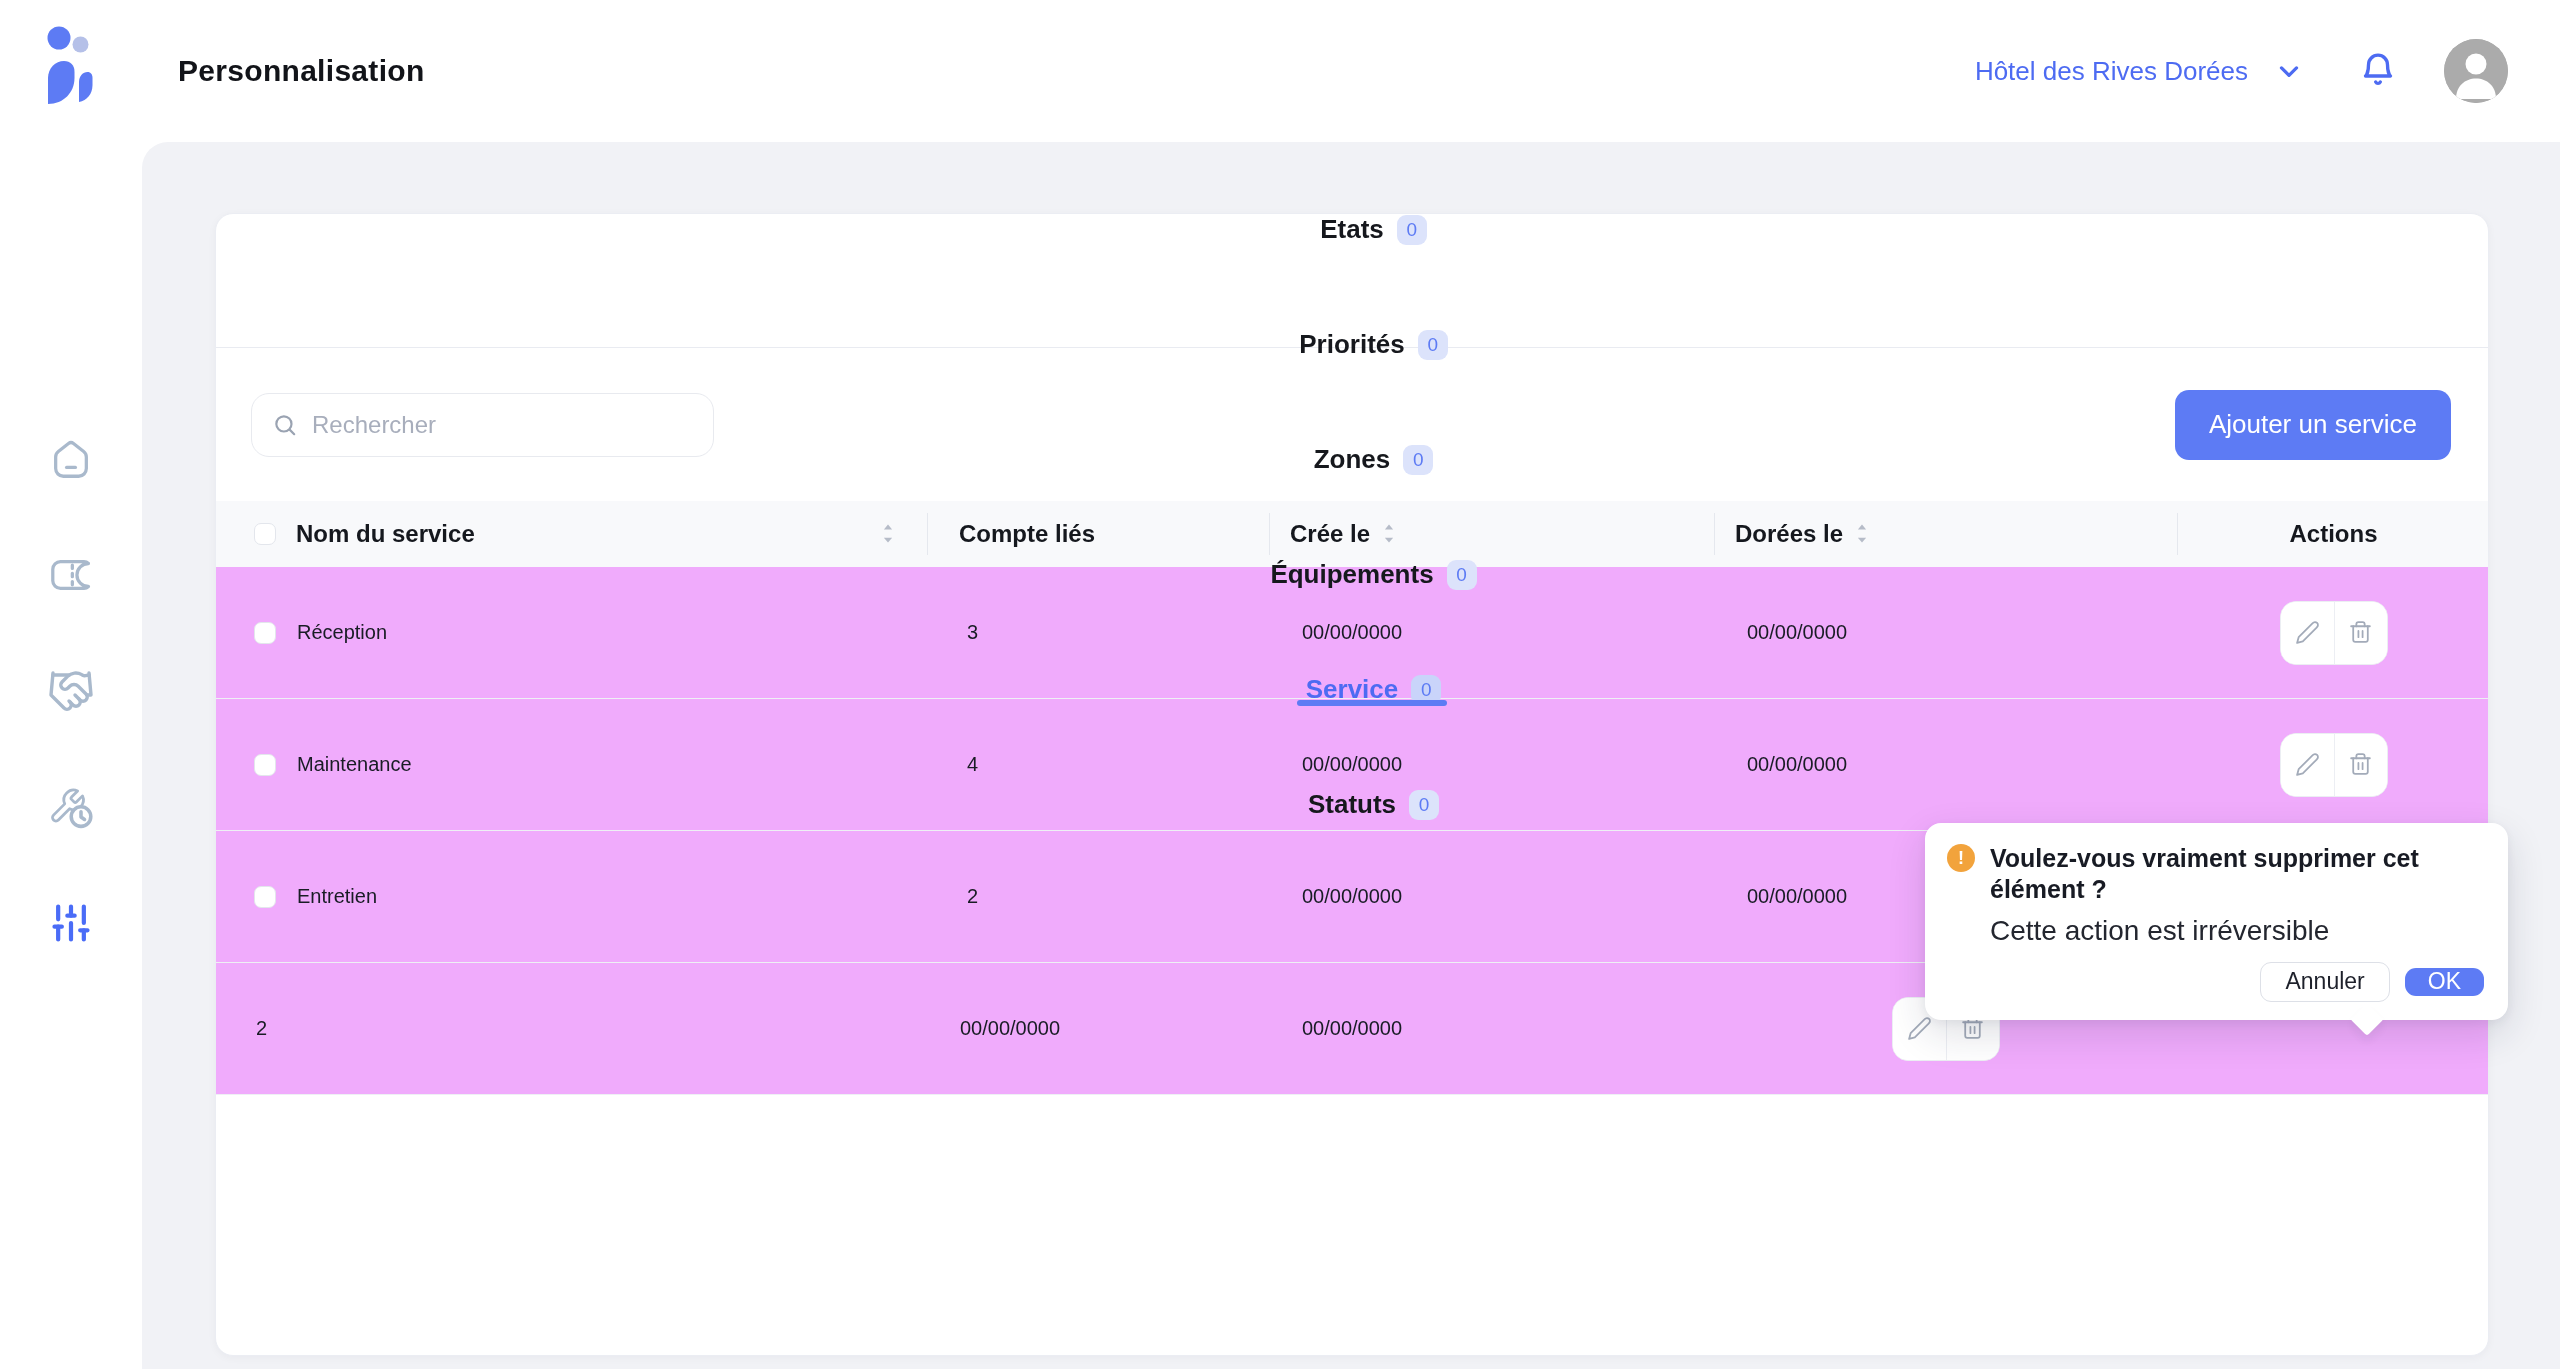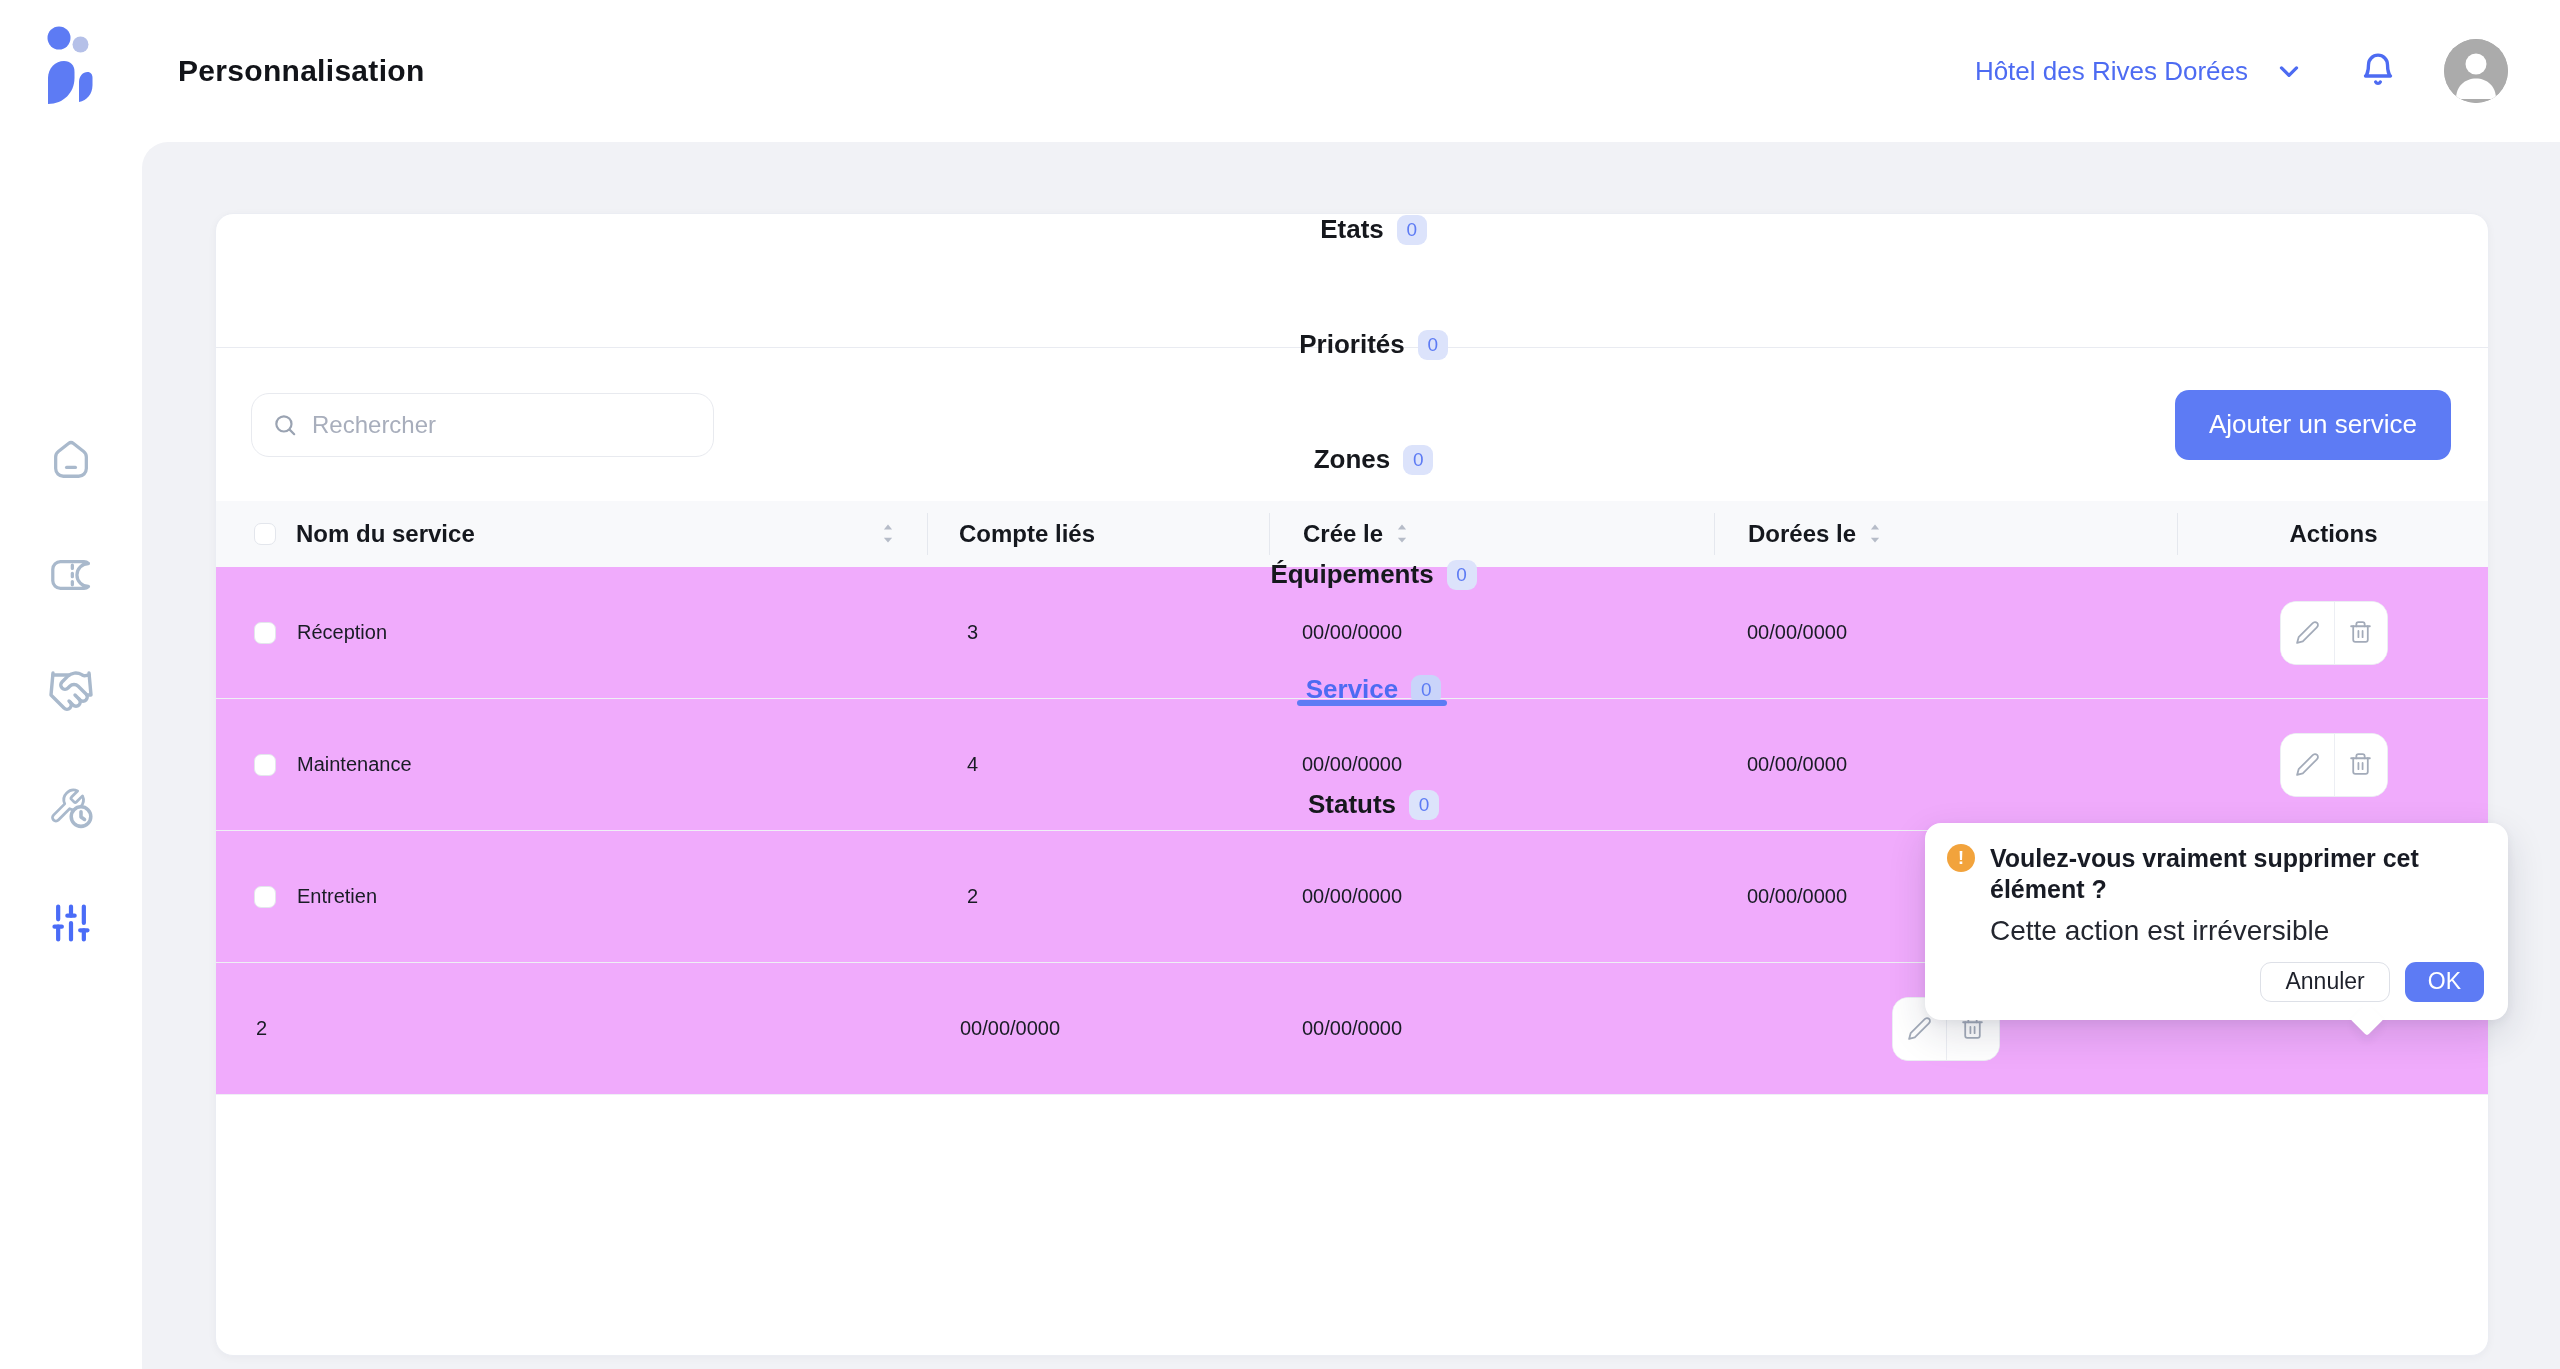--- a/index.html
+++ b/index.html
@@ -51,21 +51,21 @@
     border:none; border-radius:14px; cursor:pointer; font-family:inherit; }
 
   
   .grid-cols { display:grid; grid-template-columns:711px 342px 445px 463px 313px; align-items:center; }
   .thead { height:66px; background:#F8F9FB; font-size:24px; font-weight:600; color:#15181E; }
   .th { position:relative; height:100%; display:flex; align-items:center; }
   .th + .th::before { content:""; position:absolute; left:0; top:12px; bottom:12px; width:1px; background:#E5E8EE; }
   .th-name { padding-left:38px; gap:20px; }
   .th-name .sort-icon { margin-left:auto; margin-right:28px; }
   .th-count { padding-left:32px; }
-  .th-date { padding-left:34px; gap:8px; }
+  .th-date { padding-left:21px; gap:8px; }
   .th-actions { justify-content:center; }
   .sort-icon { display:flex; flex-direction:column; align-items:center; cursor:pointer; }
 
   .trow { height:132px; border-bottom:1px solid #EEF0F4; font-size:20px; color:#191C25; background:#f0abfc; }
   .cell-name { padding-left:38px; display:flex; align-items:center; gap:21px; }
   .cell-count { padding-left:40px; }
   .cell-date { padding-left:33px; }
   .cell-actions { display:flex; justify-content:center; }
 
   .checkbox { width:22px; height:22px; border:1.5px solid #E3E6EC; border-radius:7px; background:#fff; cursor:pointer; flex:none; }
@@ -81,21 +81,21 @@
   .popover::after { content:""; position:absolute; left:430px; bottom:-11px; width:24px; height:24px;
     background:#fff; transform:rotate(45deg); border-radius:3px; box-shadow:5px 5px 9px rgba(26,34,63,.05); }
   .pop-head { display:flex; align-items:flex-start; gap:15px; }
   .warn-icon { width:28px; height:28px; flex:none; border-radius:50%; background:#F2A33C; color:#fff;
     font-size:18px; font-weight:700; display:flex; align-items:center; justify-content:center; margin-top:1px; }
   .pop-title { font-size:25px; font-weight:700; color:#181B24; line-height:1.25; }
   .pop-msg { font-size:28px; color:#23262F; margin:9px 0 0 43px; }
   .pop-actions { display:flex; justify-content:flex-end; align-items:center; gap:15px; margin-top:15px; position:relative; z-index:2; }
   .btn-cancel { height:40px; padding:0 24px; background:#fff; border:1.5px solid #DDE0E7; border-radius:11px;
     font-size:23px; color:#1E212B; cursor:pointer; font-family:inherit; }
-  .btn-ok { height:40px; padding:0 23px; background:#5D7BF4; border:none; border-radius:11px;
+  .btn-ok { height:28px; padding:0 23px; background:#5D7BF4; border:none; border-radius:11px;
     font-size:23px; color:#fff; cursor:pointer; font-family:inherit; }
 
   svg { display:block; }
 </style>
 </head>
 <body>
 
 <div class="topbar">
   <div class="logo">
     <svg width="48" height="80" viewBox="0 0 48 80">

